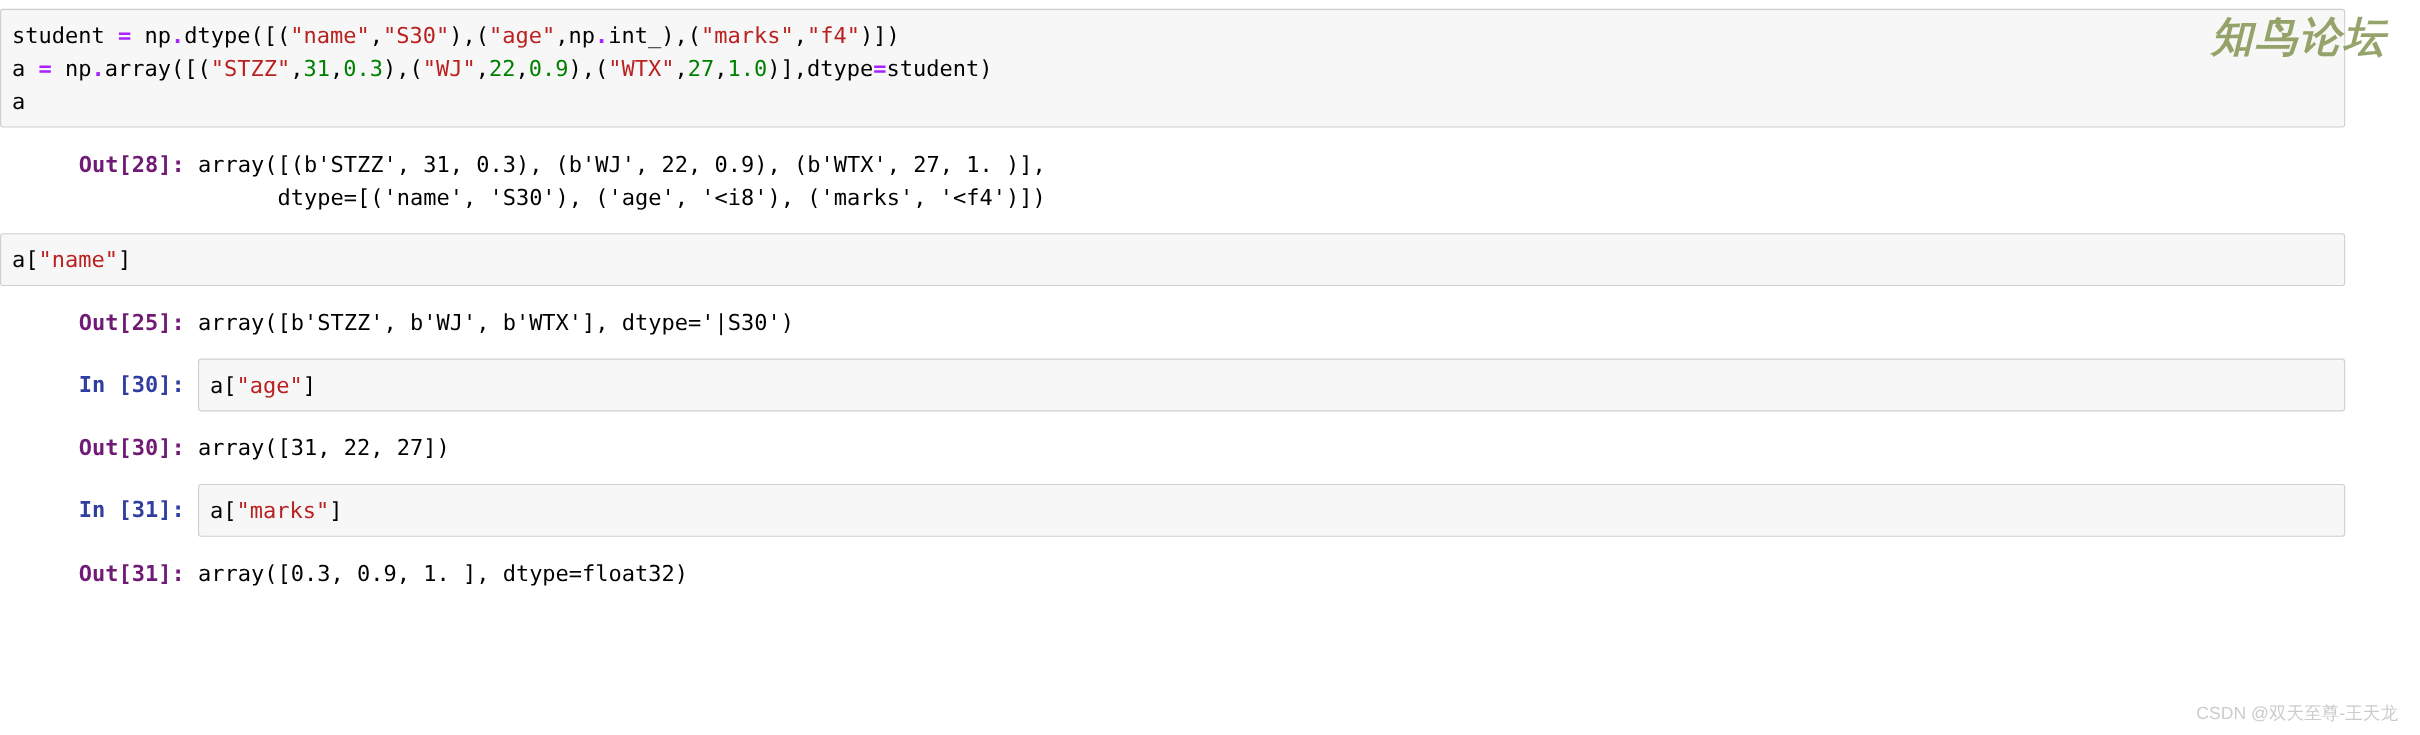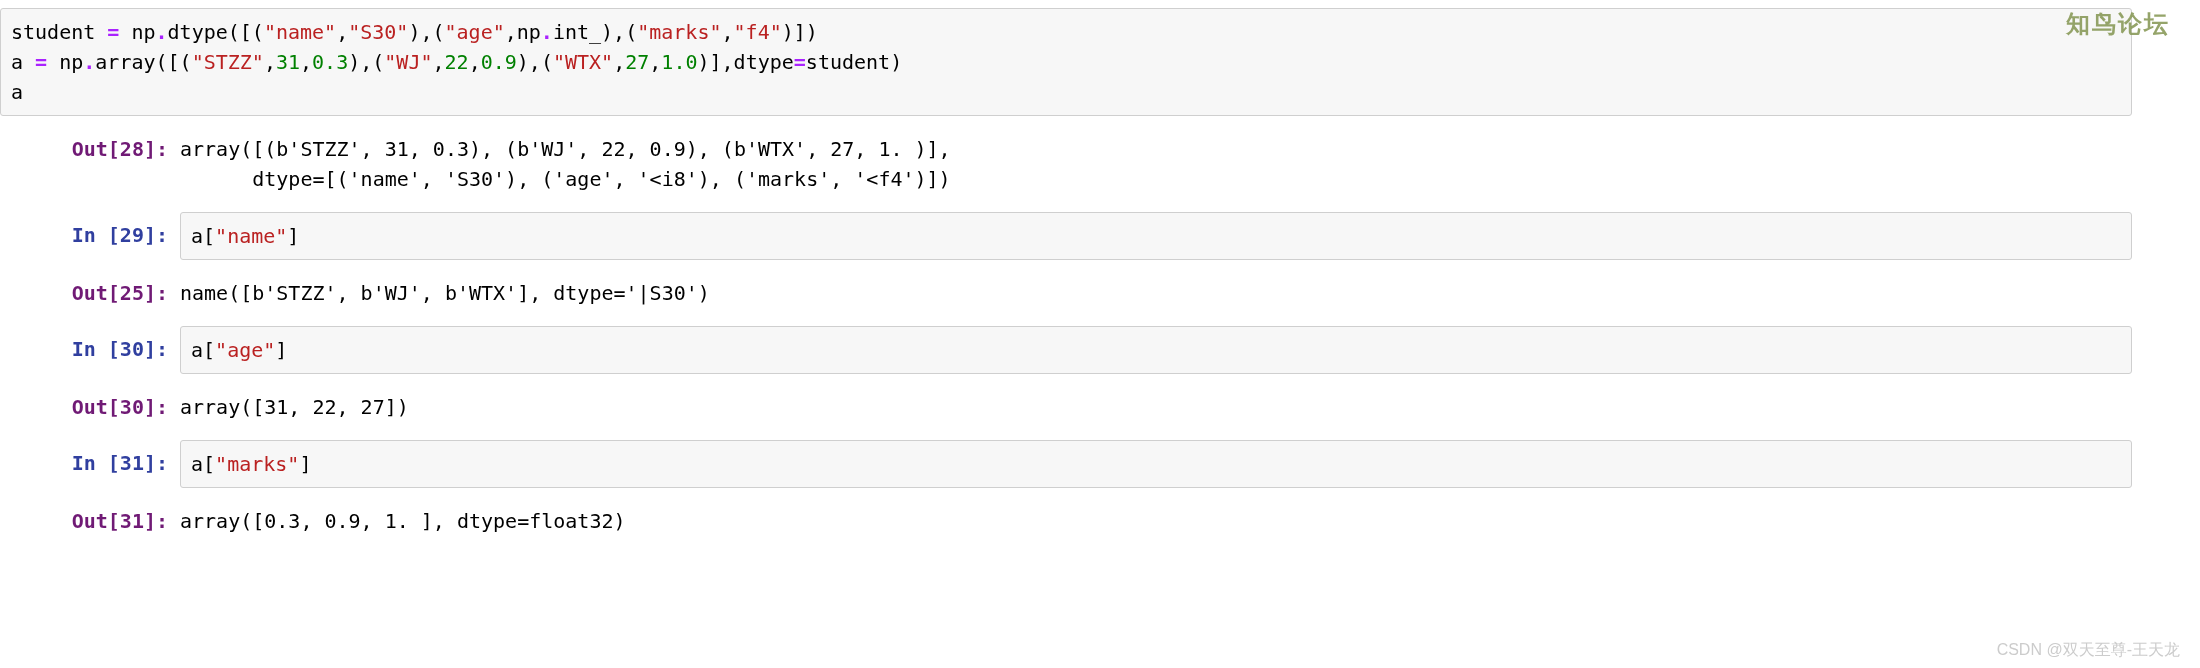--- a/index.html
+++ b/index.html
@@ -51,21 +51,22 @@
     .tk-p { color: #000000; }
     .tk-op { color: #AA22FF; font-weight: bold; }
     .tk-name { color: #000000; }
     .tk-s { color: #BA2121; }
     .tk-n { color: #008000; }
     .watermark-top {
       position: absolute;
       top: 6px;
       right: 30px;
       font-family: "STKaiti", "KaiTi", cursive;
-      font-size: 24px;
+      font-size: 38px;
+      font-style: italic;
       font-weight: bold;
       color: #8a9b5a;
       letter-spacing: 2px;
       opacity: 0.9;
     }
     .watermark-bottom {
       position: absolute;
       bottom: 6px;
       right: 20px;
       font-size: 16px;
@@ -84,26 +85,25 @@
       <div class="input-area"><span class="tk-name">student </span><span class="tk-op">=</span><span class="tk-name"> np</span><span class="tk-op">.</span><span class="tk-name">dtype([(</span><span class="tk-s">"name"</span><span class="tk-p">,</span><span class="tk-s">"S30"</span><span class="tk-p">),(</span><span class="tk-s">"age"</span><span class="tk-name">,np</span><span class="tk-op">.</span><span class="tk-name">int_),(</span><span class="tk-s">"marks"</span><span class="tk-p">,</span><span class="tk-s">"f4"</span><span class="tk-p">)])</span>
 <span class="tk-name">a </span><span class="tk-op">=</span><span class="tk-name"> np</span><span class="tk-op">.</span><span class="tk-name">array([(</span><span class="tk-s">"STZZ"</span><span class="tk-p">,</span><span class="tk-n">31</span><span class="tk-p">,</span><span class="tk-n">0.3</span><span class="tk-p">),(</span><span class="tk-s">"WJ"</span><span class="tk-p">,</span><span class="tk-n">22</span><span class="tk-p">,</span><span class="tk-n">0.9</span><span class="tk-p">),(</span><span class="tk-s">"WTX"</span><span class="tk-p">,</span><span class="tk-n">27</span><span class="tk-p">,</span><span class="tk-n">1.0</span><span class="tk-name">)],dtype</span><span class="tk-op">=</span><span class="tk-name">student)</span>
 <span class="tk-name">a</span></div>
     </div>
     <div class="cell">
       <div class="prompt prompt-out">Out[28]:</div>
       <div class="output-area">array([(b'STZZ', 31, 0.3), (b'WJ', 22, 0.9), (b'WTX', 27, 1. )],
       dtype=[('name', 'S30'), ('age', '&lt;i8'), ('marks', '&lt;f4')])</div>
     </div>
     <div class="cell">
-      <div class="prompt prompt-in">In [29]:</div>
       <div class="input-area"><span class="tk-name">a[</span><span class="tk-s">"name"</span><span class="tk-p">]</span></div>
     </div>
     <div class="cell">
       <div class="prompt prompt-out">Out[25]:</div>
-      <div class="output-area">name([b'STZZ', b'WJ', b'WTX'], dtype='|S30')</div>
+      <div class="output-area">array([b'STZZ', b'WJ', b'WTX'], dtype='|S30')</div>
     </div>
     <div class="cell">
       <div class="prompt prompt-in">In [30]:</div>
       <div class="input-area"><span class="tk-name">a[</span><span class="tk-s">"age"</span><span class="tk-p">]</span></div>
     </div>
     <div class="cell">
       <div class="prompt prompt-out">Out[30]:</div>
       <div class="output-area">array([31, 22, 27])</div>
     </div>
     <div class="cell">

